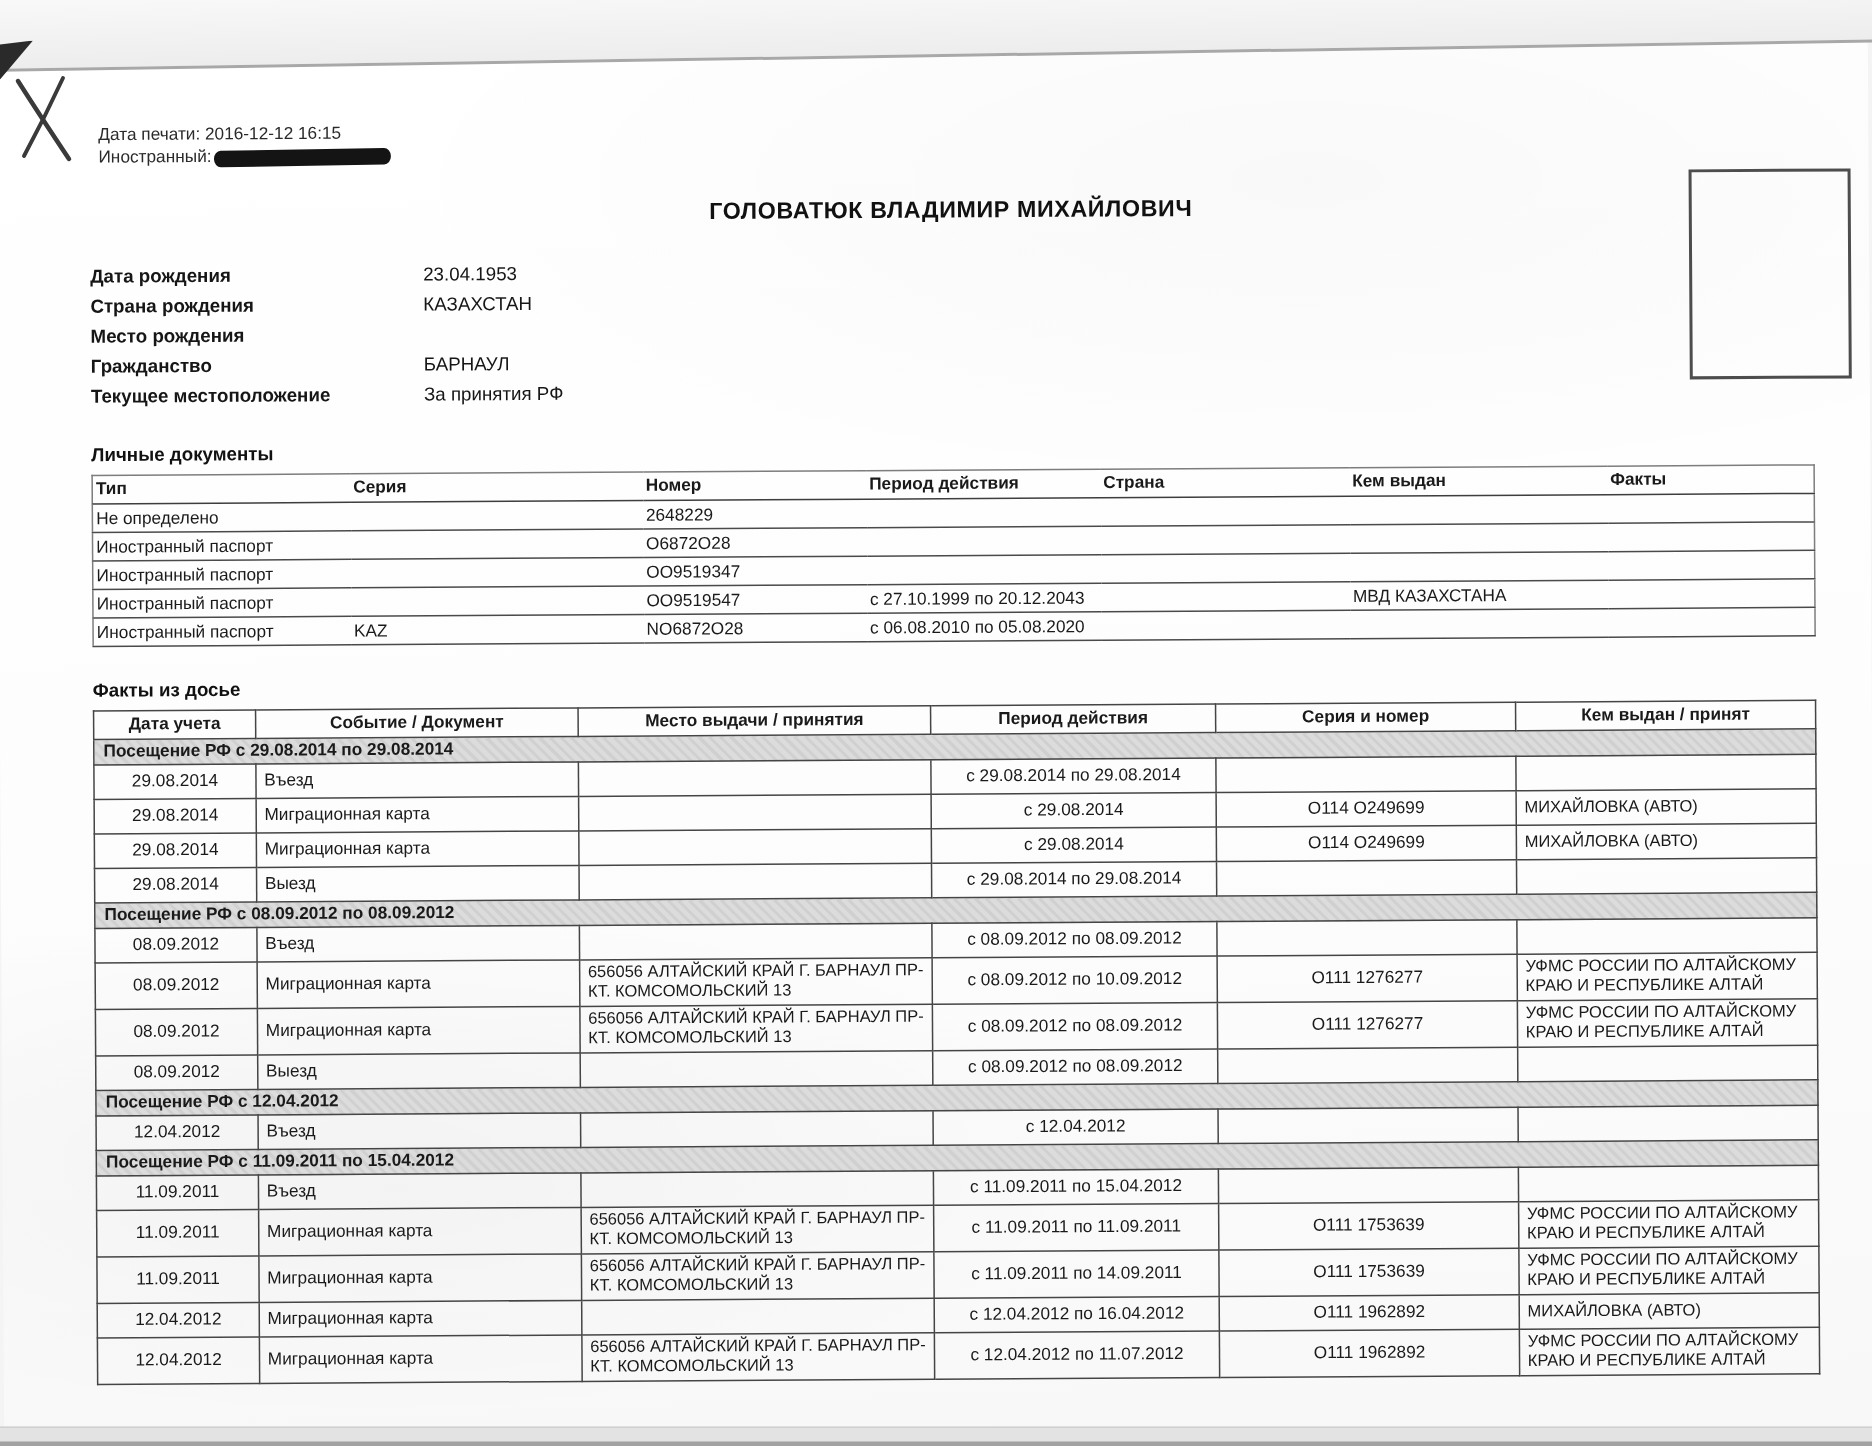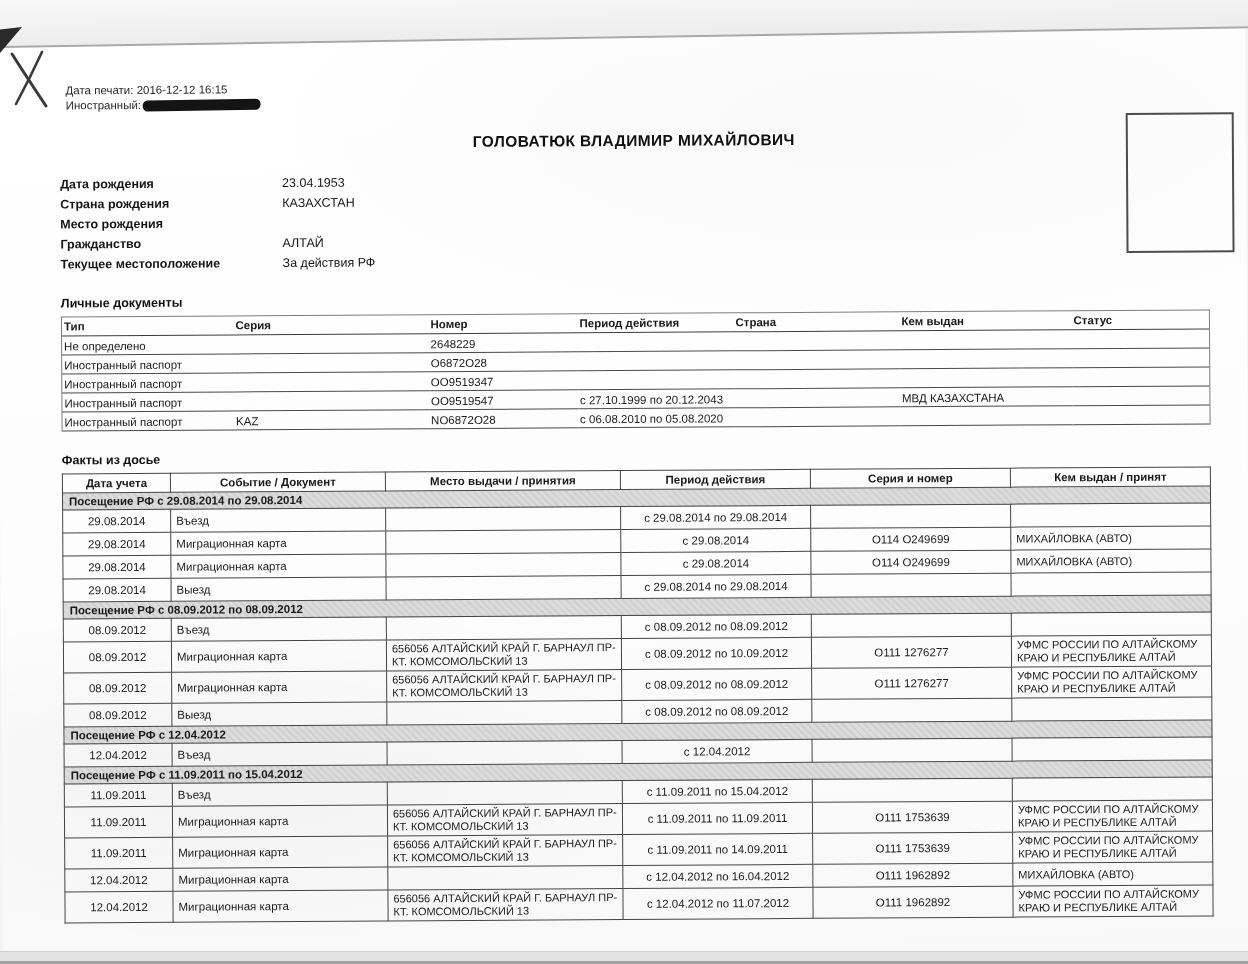--- a/index.html
+++ b/index.html
@@ -134,25 +134,25 @@
         <div class="p-row">
           <div class="p-label">Страна рождения</div>
           <div class="p-value">КАЗАХСТАН</div>
         </div>
         <div class="p-row">
           <div class="p-label">Место рождения</div>
           <div class="p-value"></div>
         </div>
         <div class="p-row">
           <div class="p-label">Гражданство</div>
-          <div class="p-value">АЛТАЙ</div>
+          <div class="p-value">БАРНАУЛ</div>
         </div>
         <div class="p-row">
           <div class="p-label">Текущее местоположение</div>
-          <div class="p-value">За действия РФ</div>
+          <div class="p-value">За принятия РФ</div>
         </div>
       </div>
 
     <div class="section-title">Личные документы</div>
     <table class="docs-table">
       <colgroup>
         <col style="width:172px">
           <col style="width:195px">
           <col style="width:149px">
         <col style="width:156px">
@@ -161,21 +161,21 @@
           <col style="width:138px">
       </colgroup>
       <thead>
           <tr>
             <th>Тип</th>
             <th>Серия</th>
             <th>Номер</th>
             <th>Период действия</th>
             <th>Страна</th>
             <th>Кем выдан</th>
-            <th>Статус</th>
+            <th>Факты</th>
           </tr>
         </thead>
       <tbody>
           <tr>
             <td>Не определено</td>
             <td></td>
             <td>2648229</td>
             <td></td>
             <td></td>
             <td></td>

